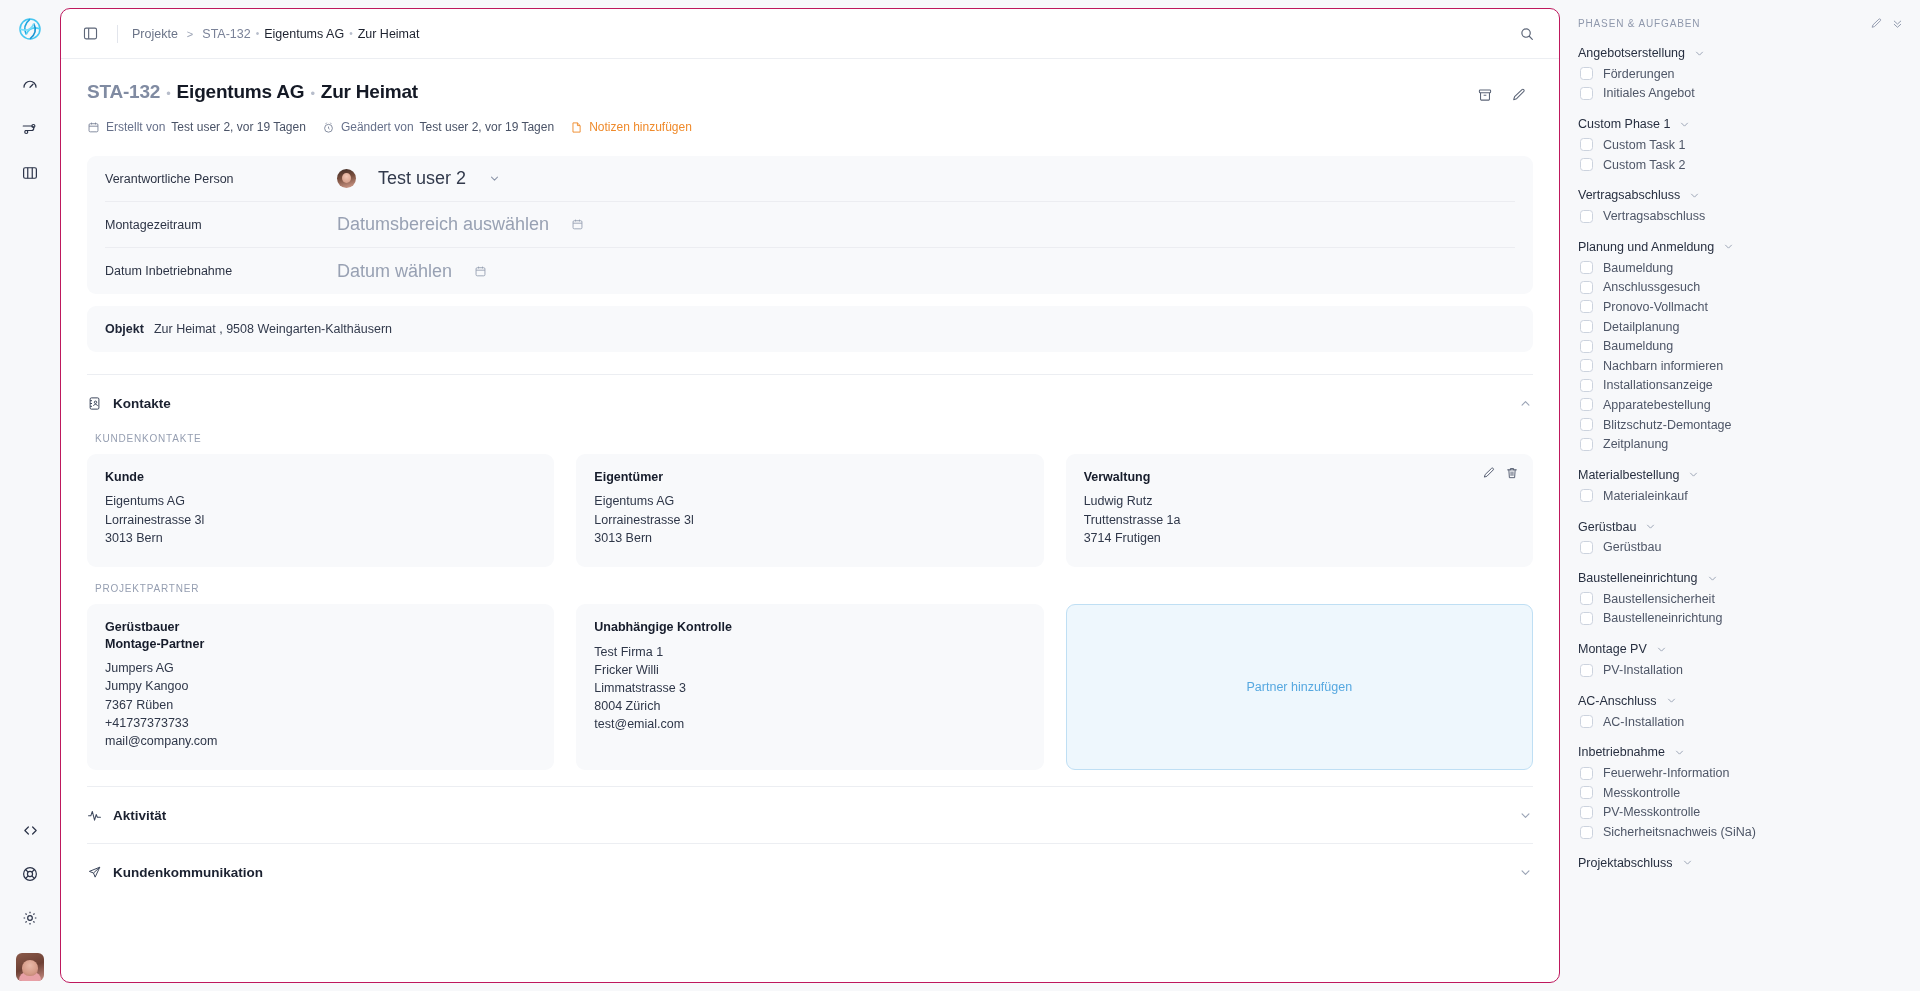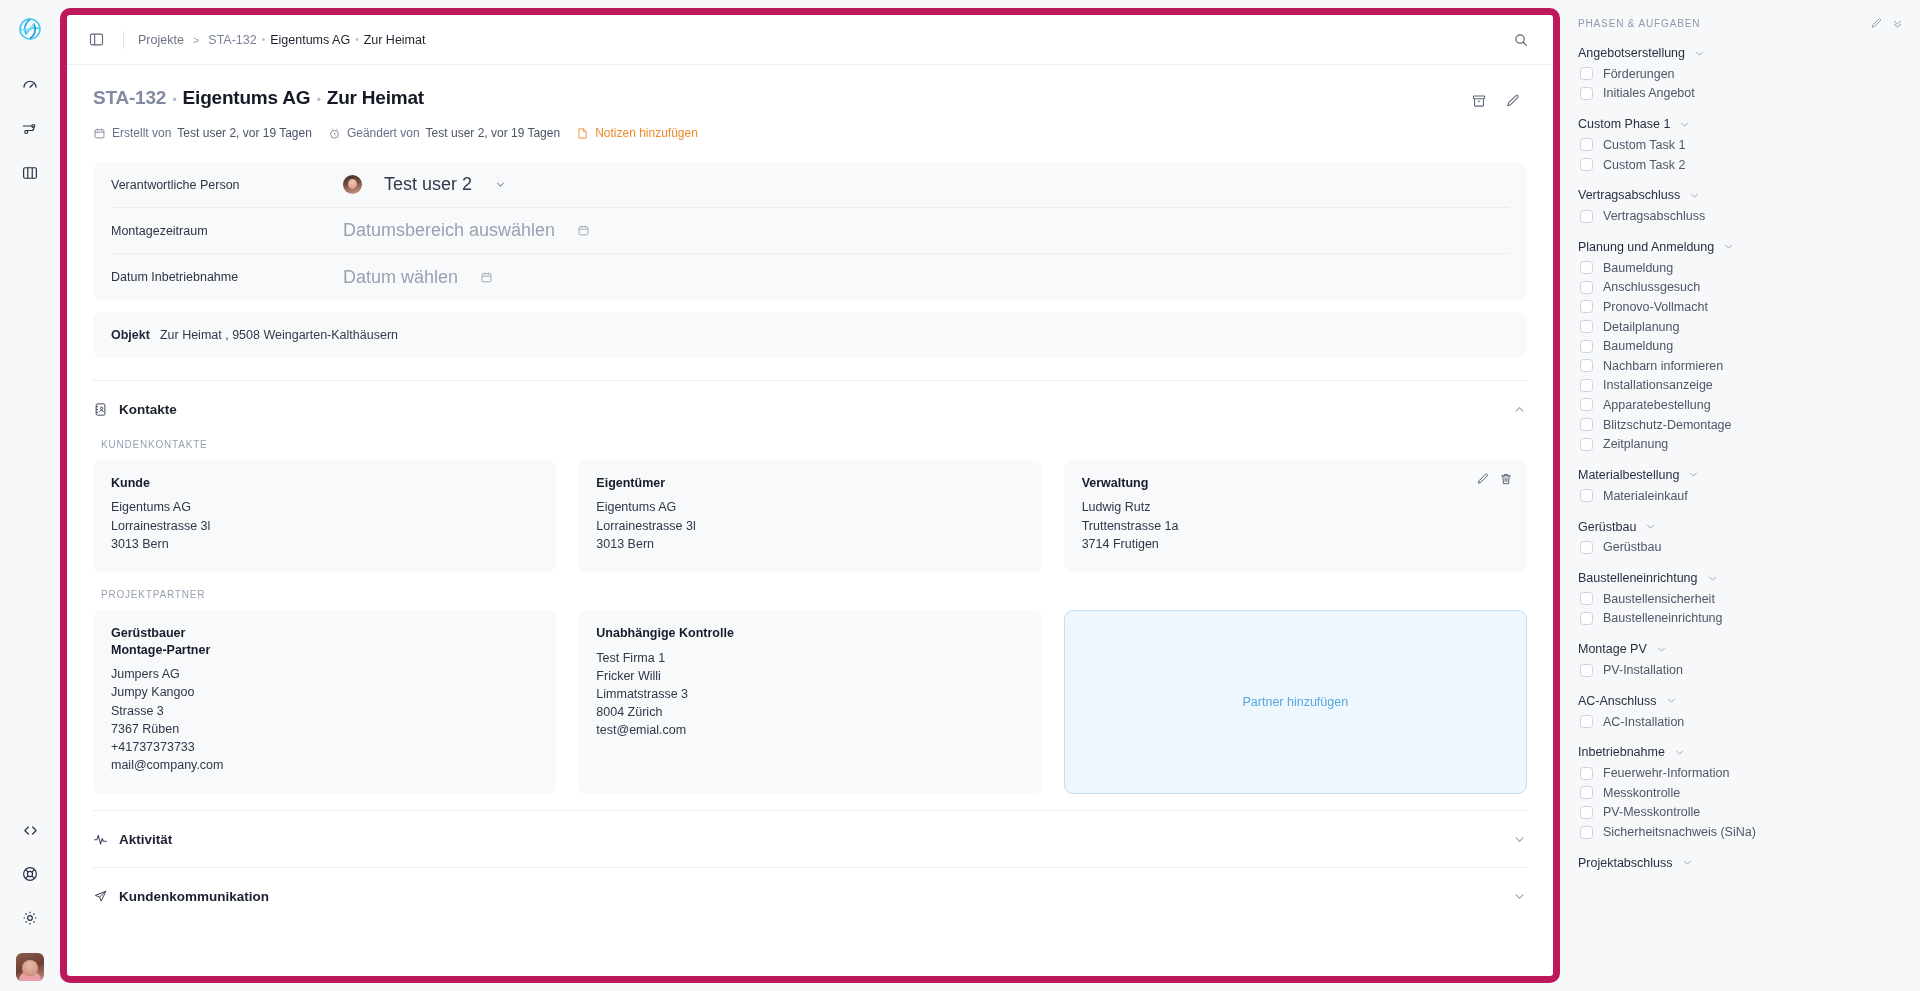--- a/index.html
+++ b/index.html
@@ -38,21 +38,21 @@
   }
   .rail-avatar::before {
     content:""; position:absolute; left:3px; bottom:0; width:22px; height:9px;
     border-radius: 8px 8px 0 0; background:#e8a0a6;
   }
 
   
   .center {
     flex: 1 1 auto; height: 975px; margin: 8px 0 8px 0;
     background: #ffffff;
-    border: 7px solid #be185d;
+    border: 1px solid #be185d;
     border-radius: 10px;
     display: flex; flex-direction: column;
     overflow: hidden;
     position: relative;
   }
   .topbar {
     height: 50px; min-height: 50px;
     display: flex; align-items: center;
     padding: 0 18px 0 16px;
     border-bottom: 1px solid #eceef2;
@@ -455,21 +455,20 @@
         <div class="group-label">PROJEKTPARTNER</div>
         <div class="cards-grid">
 
           <div class="contact-card">
             <div class="cc-title">
               <div>Gerüstbauer</div>
               <div>Montage-Partner</div>
             </div>
             <div class="cc-line">Jumpers AG</div>
             <div class="cc-line">Jumpy Kangoo</div>
-            <div class="cc-line">Strasse 3</div>
             <div class="cc-line">7367 Rüben</div>
             <div class="cc-line">+41737373733</div>
             <div class="cc-line">mail@company.com</div>
           </div>
 
           <div class="contact-card">
             <div class="cc-title">Unabhängige Kontrolle</div>
             <div class="cc-line">Test Firma 1</div>
             <div class="cc-line">Fricker Willi</div>
             <div class="cc-line">Limmatstrasse 3</div>

